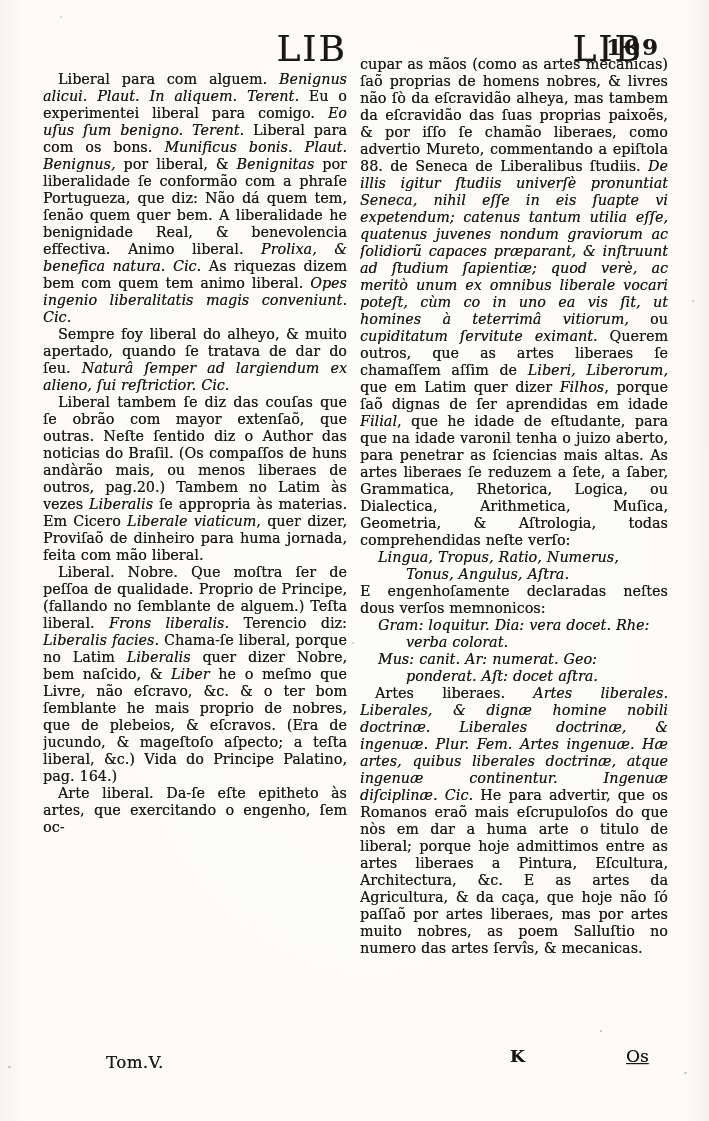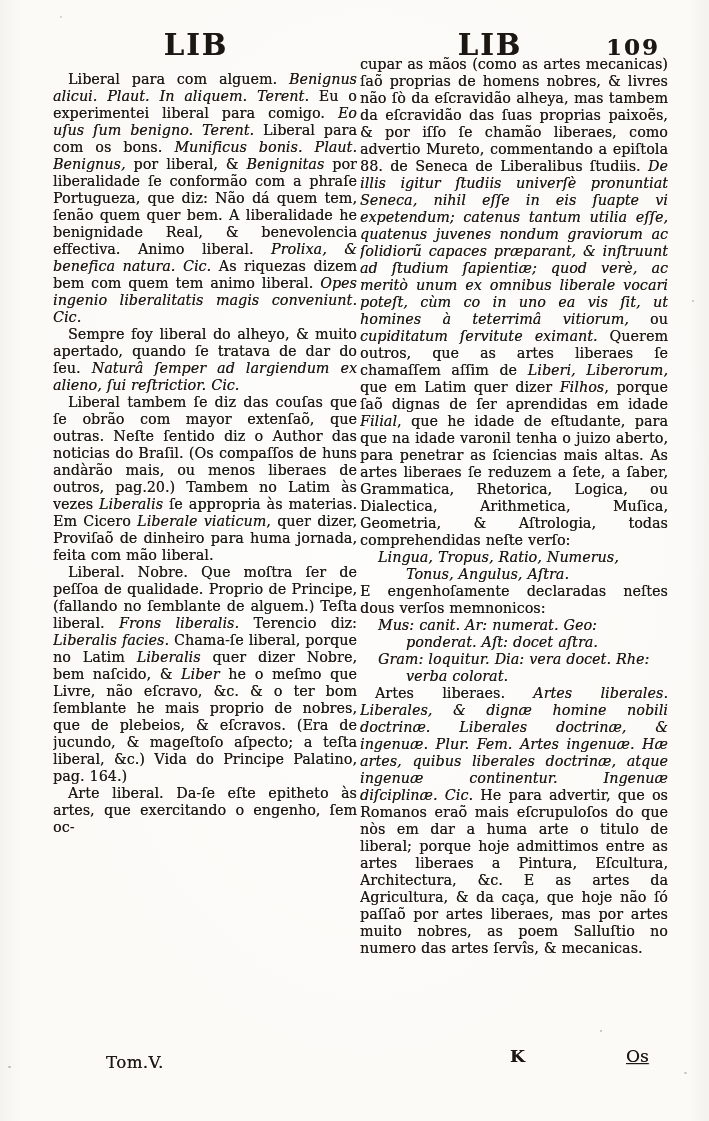--- a/index.html
+++ b/index.html
@@ -15,36 +15,36 @@
       radial-gradient(ellipse at 52% 45%, rgba(255,255,255,.6) 0%, rgba(0,0,0,0) 70%),
       linear-gradient(90deg, rgba(120,110,95,.05) 0%, rgba(0,0,0,0) 3%, rgba(0,0,0,0) 97%, rgba(120,110,95,.06) 100%),
       var(--paper);
     overflow:hidden;
     font-family:"DejaVu Serif","Liberation Serif",serif;
     color:var(--ink);
   }
   
   .running-title{
     position:absolute;top:28px;
-    font-size:29px;font-weight:700;letter-spacing:2px;
-    text-align:center;
+    font-size:36px;font-weight:400;letter-spacing:2px;
+    text-align:right;
     text-shadow:0.3px 0.3px 0.5px rgba(30,22,10,.65);
   }
   .running-title.left{left:45px;width:302px;}
   .running-title.right{left:361px;width:306px;transform:translateX(-24px);}
   .page-number{
     position:absolute;top:33px;left:606px;width:56px;
     font-size:23px;font-weight:700;letter-spacing:2px;
     text-shadow:0.3px 0.3px 0.5px rgba(30,22,10,.6);
   }
   
   .col{
     position:absolute;overflow:hidden;
   }
-  .col-left{left:53px;top:71px;width:304px;height:978px;}
+  .col-left{left:43px;top:71px;width:304px;height:978px;}
   .col-right{left:360px;top:56px;width:308px;height:992px;}
   .para{
     margin:0;
     font-size:14.2px;line-height:17px;
     text-align:justify;
     text-indent:15px;
     letter-spacing:.1px;
     word-spacing:.4px;
     text-shadow:0.25px 0.25px 0.35px rgba(28,22,12,.72);
   }
@@ -93,22 +93,22 @@
       <p class="para indent"><span>Sempre foy liberal do alheyo, &amp; muito apertado, quando ſe tratava de dar do ſeu. </span><span class="it">Naturâ ſemper ad largiendum ex alieno, ſui reſtrictior. Cic.</span></p>
       <p class="para indent"><span>Liberal tambem ſe diz das couſas que ſe obrão com mayor extenſaõ, que outras. Neſte ſentido diz o Author das noticias do Braſil. (Os compaſſos de huns andàrão mais, ou menos liberaes de outros, pag.20.) Tambem no Latim às vezes </span><span class="it">Liberalis </span><span>ſe appropria às materias. Em Cicero </span><span class="it">Liberale viaticum</span><span>, quer dizer, Proviſaõ de dinheiro para huma jornada, feita com mão liberal.</span></p>
       <p class="para indent"><span>Liberal. Nobre. Que moſtra ſer de peſſoa de qualidade. Proprio de Principe, (fallando no ſemblante de alguem.) Teſta liberal. </span><span class="it">Frons liberalis. </span><span>Terencio diz: </span><span class="it">Liberalis facies. </span><span>Chama-ſe liberal, porque no Latim </span><span class="it">Liberalis </span><span>quer dizer Nobre, bem naſcido, &amp; </span><span class="it">Liber </span><span>he o meſmo que Livre, não eſcravo, &amp;c. &amp; o ter bom ſemblante he mais proprio de nobres, que de plebeios, &amp; eſcravos. (Era de jucundo, &amp; mageſtoſo aſpecto; a teſta liberal, &amp;c.) Vida do Principe Palatino, pag. 164.)</span></p>
       <p class="para indent"><span>Arte liberal. Da-ſe eſte epitheto às artes, que exercitando o engenho, ſem oc-</span></p>
     </div>
 
   <div class="col col-right">
       <p class="para flush"><span>cupar as mãos (como as artes mecanicas) ſaõ proprias de homens nobres, &amp; livres não ſò da eſcravidão alheya, mas tambem da eſcravidão das ſuas proprias paixoẽs, &amp; por iſſo ſe chamão liberaes, como advertio Mureto, commentando a epiſtola 88. de Seneca de Liberalibus ſtudiis. </span><span class="it">De illis igitur ſtudiis univerſè pronuntiat Seneca, nihil eſſe in eis ſuapte vi expetendum; catenus tantum utilia eſſe, quatenus juvenes nondum graviorum ac ſolidiorũ capaces præparant, &amp; inſtruunt ad ſtudium ſapientiæ; quod verè, ac meritò unum ex omnibus liberale vocari poteſt, cùm co in uno ea vis ſit, ut homines à teterrimâ vitiorum, </span><span>ou </span><span class="it">cupiditatum ſervitute eximant. </span><span>Querem outros, que as artes liberaes ſe chamaſſem aſſim de </span><span class="it">Liberi, Liberorum, </span><span>que em Latim quer dizer </span><span class="it">Filhos</span><span>, porque ſaõ dignas de ſer aprendidas em idade </span><span class="it">Filial</span><span>, que he idade de eſtudante, para que na idade varonil tenha o juizo aberto, para penetrar as ſciencias mais altas. As artes liberaes ſe reduzem a ſete, a ſaber, Grammatica, Rhetorica, Logica, ou Dialectica, Arithmetica, Muſica, Geometria, &amp; Aſtrologia, todas comprehendidas neſte verſo:</span></p>
       <p class="para verse"><span class="it">Lingua, Tropus, Ratio, Numerus, Tonus, Angulus, Aſtra.</span></p>
       <p class="para flush"><span>E engenhoſamente declaradas neſtes dous verſos memnonicos:</span></p>
+      <p class="para verse"><span class="it">Gram: loquitur. Dia: vera docet. Rhe: verba colorat.</span></p>
       <p class="para verse"><span class="it">Mus: canit. Ar: numerat. Geo: ponderat. Aſt: docet aſtra.</span></p>
-      <p class="para verse"><span class="it">Gram: loquitur. Dia: vera docet. Rhe: verba colorat.</span></p>
       <p class="para indent"><span>Artes liberaes. </span><span class="it">Artes liberales. Liberales, &amp; dignæ homine nobili doctrinæ. Liberales doctrinæ, &amp; ingenuæ. Plur. Fem. Artes ingenuæ. Hæ artes, quibus liberales doctrinæ, atque ingenuæ continentur. Ingenuæ diſciplinæ. Cic. </span><span>He para advertir, que os Romanos eraõ mais eſcrupuloſos do que nòs em dar a huma arte o titulo de liberal; porque hoje admittimos entre as artes liberaes a Pintura, Eſcultura, Architectura, &amp;c. E as artes da Agricultura, &amp; da caça, que hoje não ſó paſſaõ por artes liberaes, mas por artes muito nobres, as poem Salluſtio no numero das artes ſervîs, &amp; mecanicas.</span></p>
     </div>
 
   <span class="tome-line">Tom.V.</span>
   <span class="signature-mark">K</span>
   <span class="catchword">Os</span>
 
   <span class="speck s1"></span>
   <span class="speck s2"></span>
   <span class="speck s3"></span>

